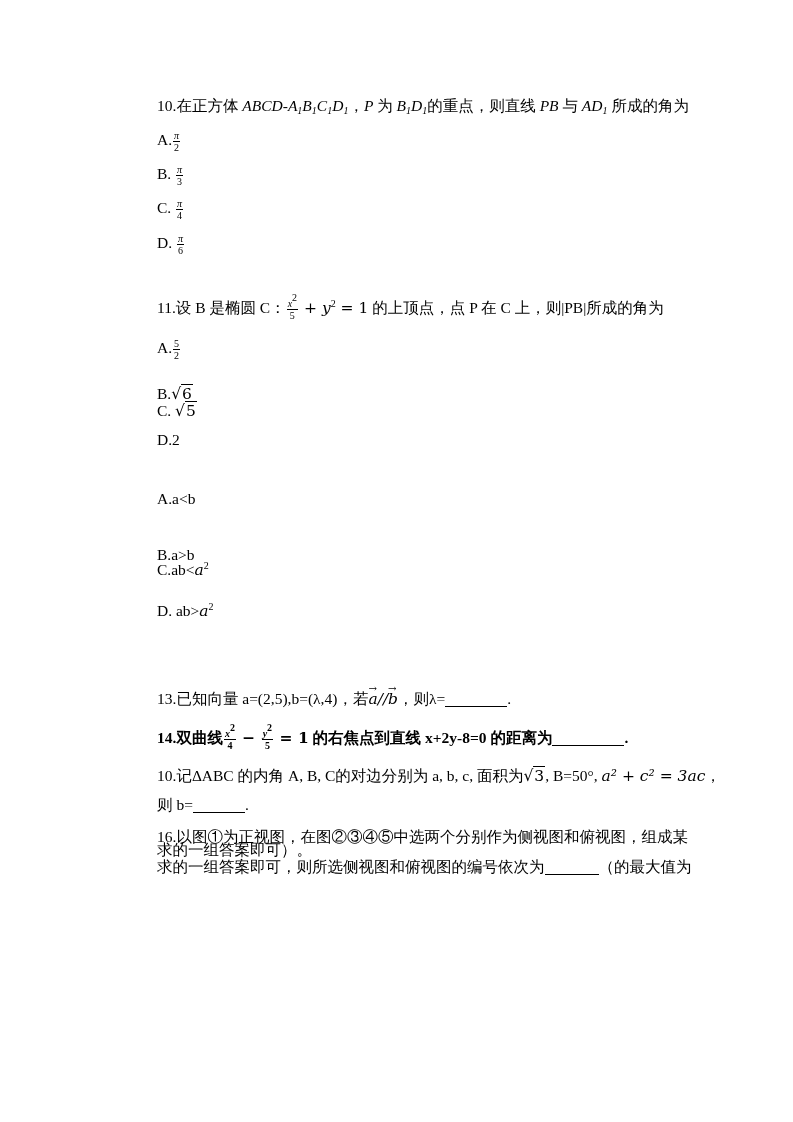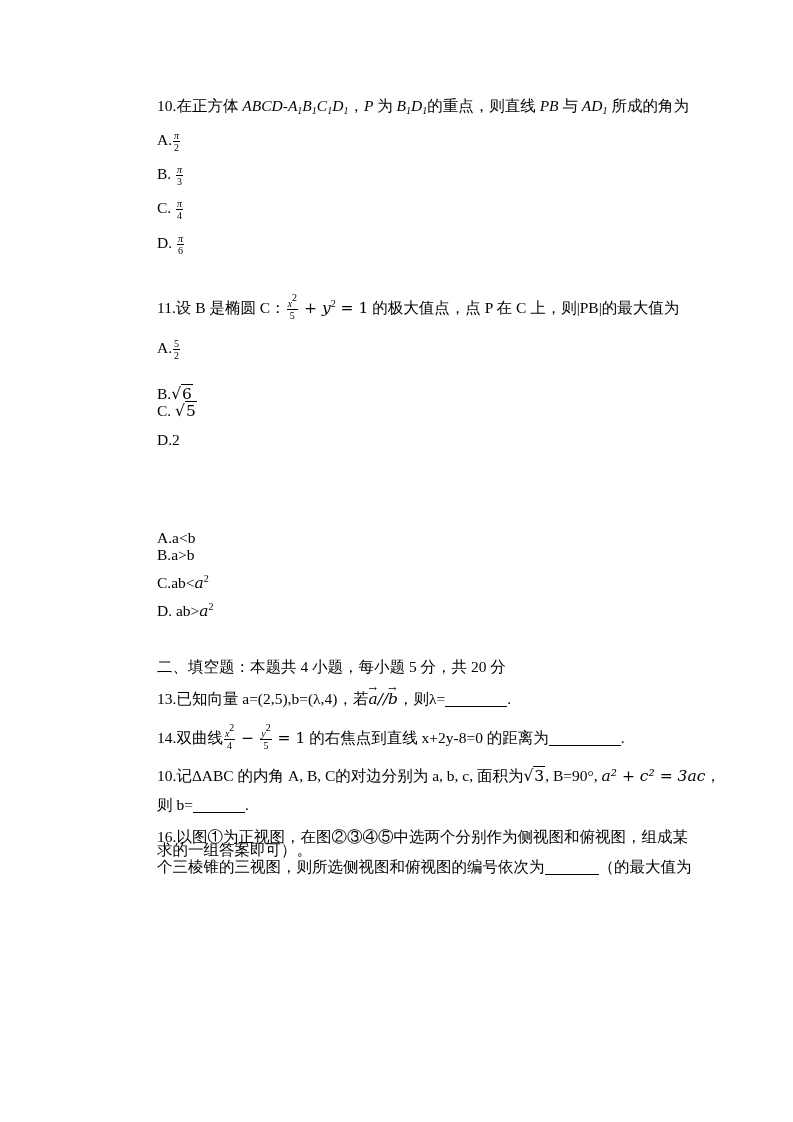--- a/index.html
+++ b/index.html
@@ -38,64 +38,61 @@
     <span>B. </span><span class="frac"><span class="num it">π</span><span class="den">3</span></span>
   </div>
   <div class="line" style="top:198px;">
     <span>C. </span><span class="frac"><span class="num it">π</span><span class="den">4</span></span>
   </div>
   <div class="line" style="top:233px;">
     <span>D. </span><span class="frac"><span class="num it">π</span><span class="den">6</span></span>
   </div>
 
   <div class="line" style="top:298px;">
-    <span>11.</span><span>设 B 是椭圆 C：</span><span class="frac"><span class="num"><span class="it">x</span><sup class="p">2</sup></span><span class="den">5</span></span><span class="math"> + </span><span class="math-it">y</span><sup class="p">2</sup><span class="math"> = 1</span><span> 的极大值点，点 P 在 C 上，则|PB|的最大值为</span>
+    <span>11.</span><span>设 B 是椭圆 C：</span><span class="frac"><span class="num"><span class="it">x</span><sup class="p">2</sup></span><span class="den">5</span></span><span class="math"> + </span><span class="math-it">y</span><sup class="p">2</sup><span class="math"> = 1</span><span> 的上顶点，点 P 在 C 上，则|PB|所成的角为</span>
   </div>
 
   <div class="line" style="top:338px;">
     <span>A.</span><span class="frac"><span class="num">5</span><span class="den">2</span></span>
   </div>
   <div class="line" style="top:384px;">
     <span>B.</span><span class="sqrt math"><span>√</span><span class="rad">6</span></span>
   </div>
   <div class="line" style="top:401px;">
     <span>C. </span><span class="sqrt math"><span>√</span><span class="rad">5</span></span>
   </div>
   <div class="line" style="top:430px;">
     <span>D.2</span>
   </div>
 
 
-  <div class="line" style="top:528px;"><span>A.a&lt;b</span></div>
+  <div class="line" style="top:489px;"><span>A.a&lt;b</span></div>
   <div class="line" style="top:545px;"><span>B.a&gt;b</span></div>
-  <div class="line" style="top:573px;"><span>C.ab&lt;</span><span class="math-it">a</span><sup class="p">2</sup></div>
+  <div class="line" style="top:560px;"><span>C.ab&lt;</span><span class="math-it">a</span><sup class="p">2</sup></div>
   <div class="line" style="top:601px;"><span>D. ab&gt;</span><span class="math-it">a</span><sup class="p">2</sup></div>
 
-  <div class="line" style="top:657px;">
-    <span>二、填空题：本题共 4 小题，每小题 5 分，共 20 分</span>
-  </div>
 
   <div class="line" style="top:689px;">
     <span>13.已知向量 a=(2,5),b=(λ,4)，若</span><span class="vec math">a</span><span class="math-it">//</span><span class="vec math">b</span><span>，则λ=</span><span class="blank" style="width:62px;"></span><span>.</span>
   </div>
 
-  <div class="line" style="top:728px;">
+  <div class="line" style="top:728px;font-weight:bold;">
     <span>14.双曲线</span><span class="frac"><span class="num"><span class="it">x</span><sup class="p">2</sup></span><span class="den">4</span></span><span class="math"> − </span><span class="frac"><span class="num"><span class="it">y</span><sup class="p">2</sup></span><span class="den">5</span></span><span class="math"> = 1</span><span> 的右焦点到直线 x+2y-8=0 的距离为</span><span class="blank" style="width:72px;"></span><span>.</span>
   </div>
 
   <div class="line" style="top:766px;">
-    <span>10.记ΔABC 的内角 A, B, C的对边分别为 a, b, c, 面积为</span><span class="sqrt math"><span>√</span><span class="rad">3</span></span><span>, B=90°, </span><span class="math-it">a² + c² = 3ac</span><span>，</span>
+    <span>10.记ΔABC 的内角 A, B, C的对边分别为 a, b, c, 面积为</span><span class="sqrt math"><span>√</span><span class="rad">3</span></span><span>, B=50°, </span><span class="math-it">a² + c² = 3ac</span><span>，</span>
   </div>
   <div class="line" style="top:795px;">
     <span>则 b=</span><span class="blank" style="width:52px;"></span><span>.</span>
   </div>
 
   <div class="line" style="top:827px;">
     <span>16.以图①为正视图，在图②③④⑤中选两个分别作为侧视图和俯视图，组成某</span>
   </div>
   <div class="line" style="top:857px;">
-    <span>个三棱锥的三视图，则所选侧视图和俯视图的编号依次为</span><span class="blank" style="width:54px;"></span><span>（的最大值为</span>
+    <span>求的一组答案即可，则所选侧视图和俯视图的编号依次为</span><span class="blank" style="width:54px;"></span><span>（的最大值为</span>
   </div>
   <div class="line" style="top:840px;">
     <span>求的一组答案即可）。</span>
   </div>
 
 </div>
 
 </body></html>

